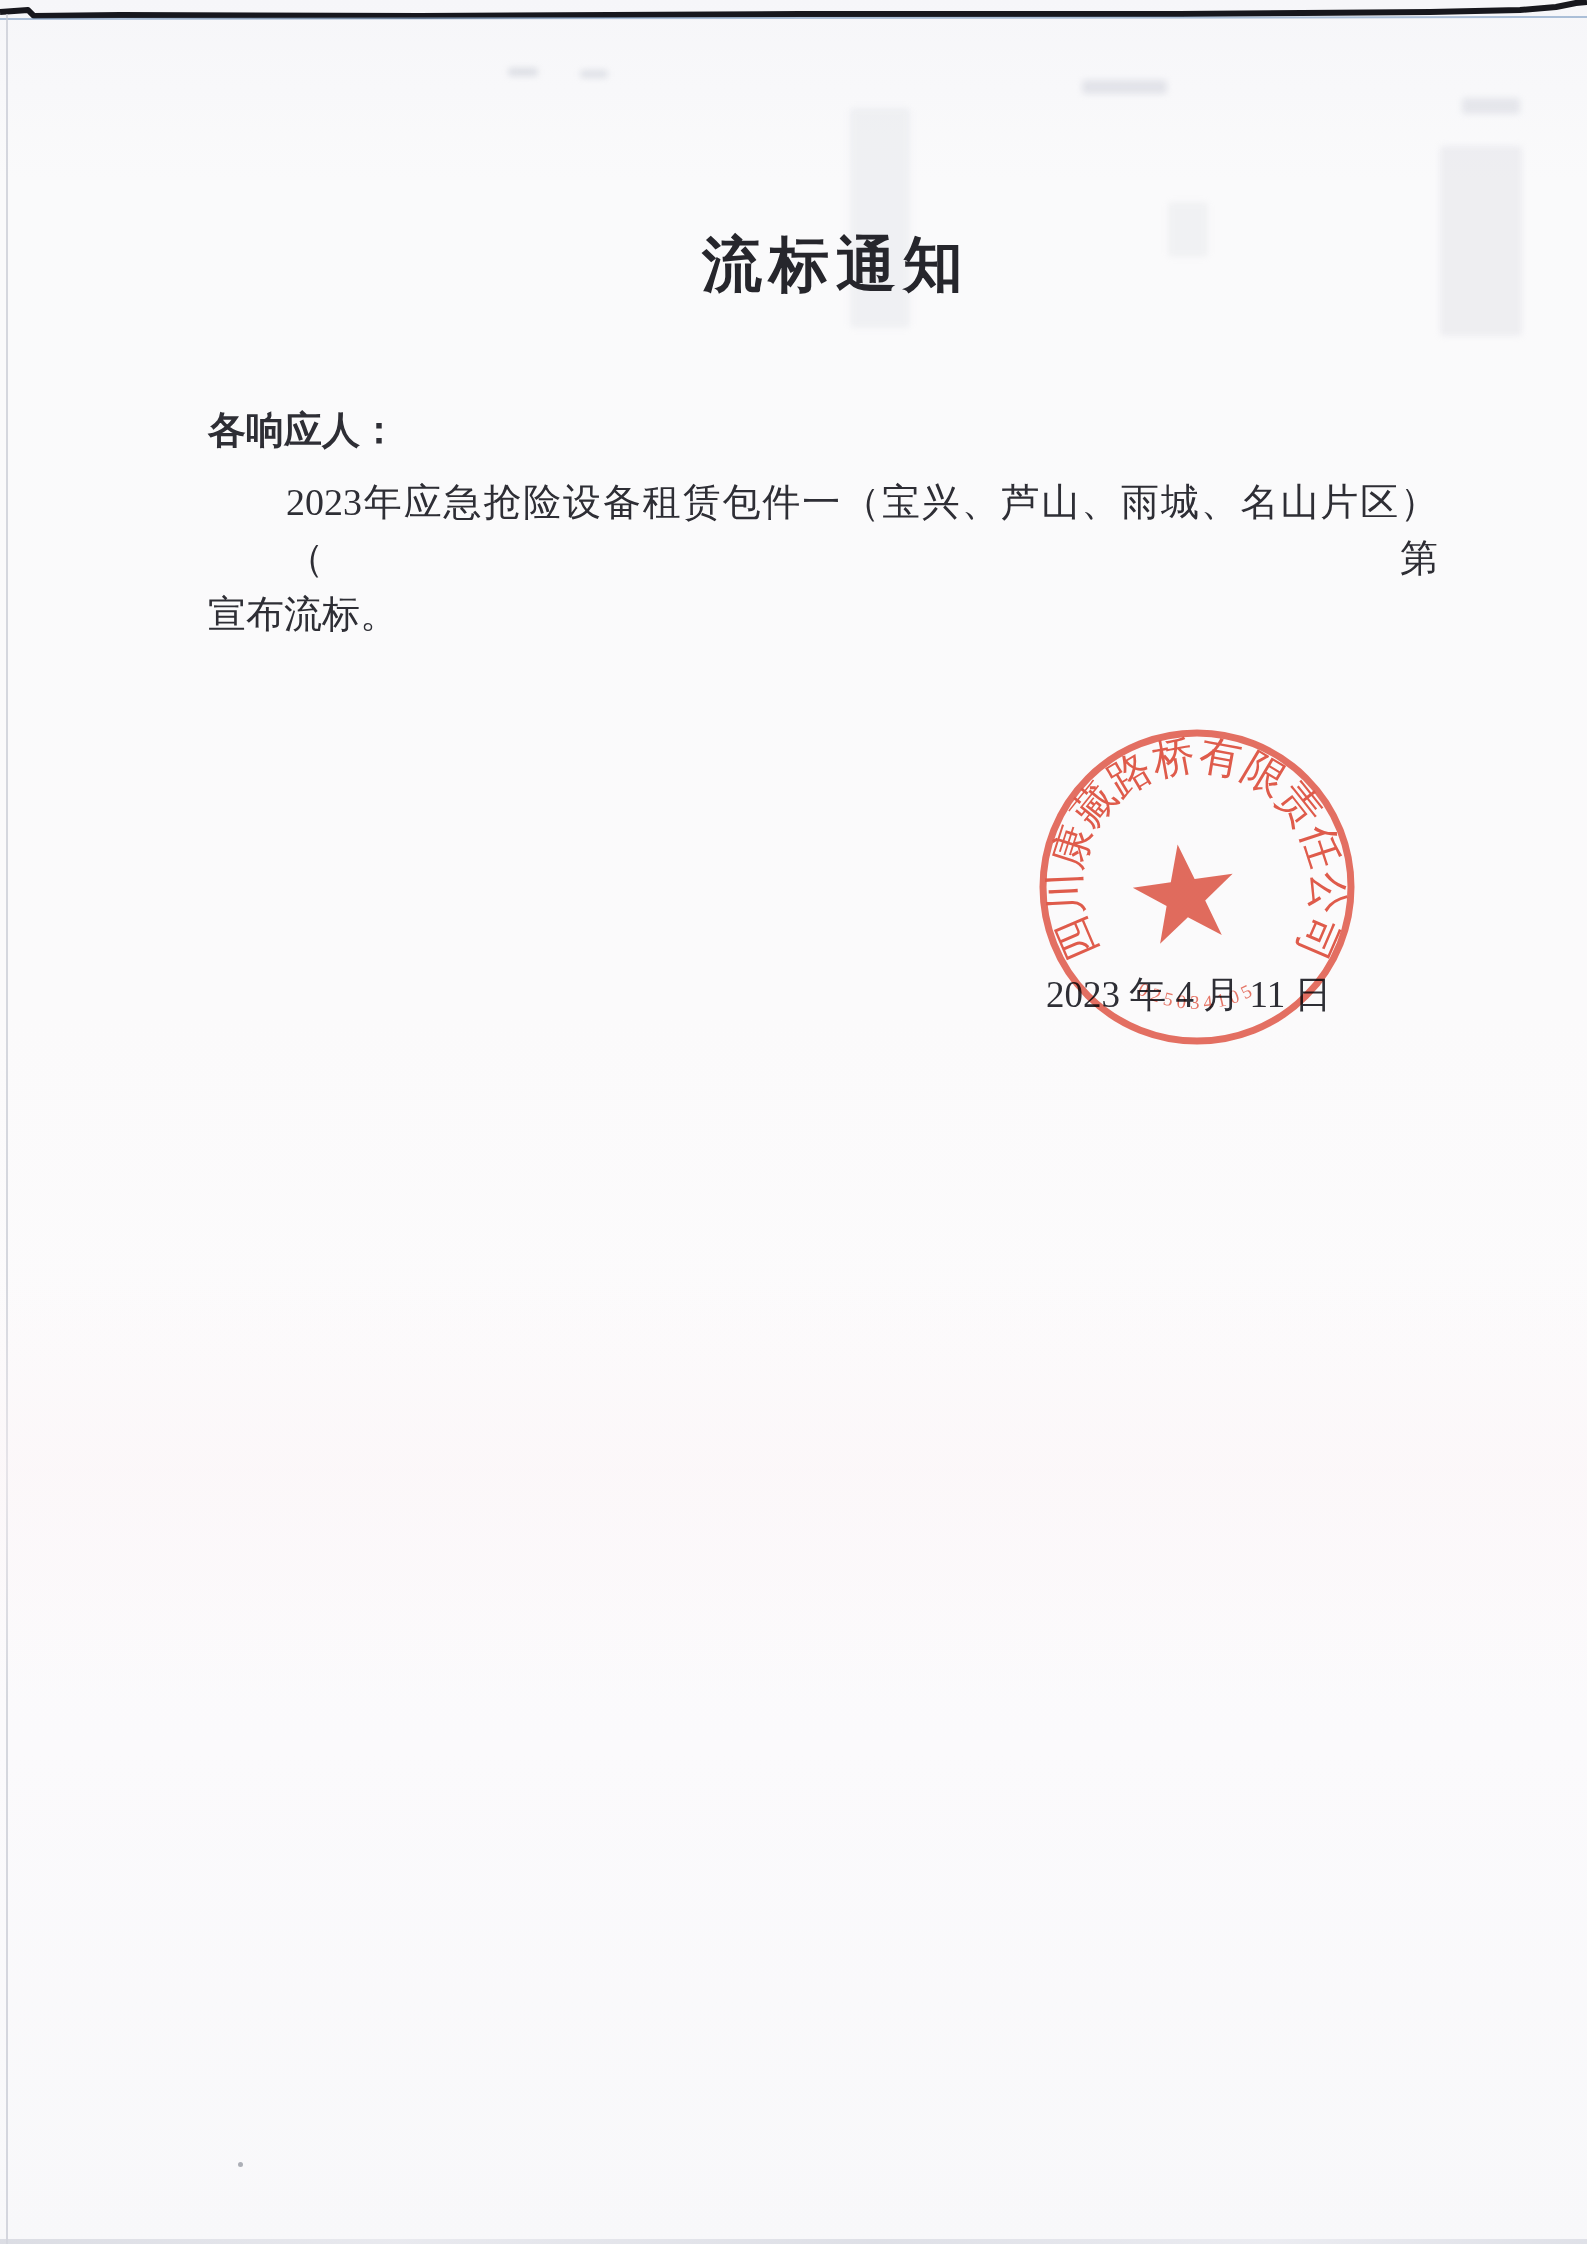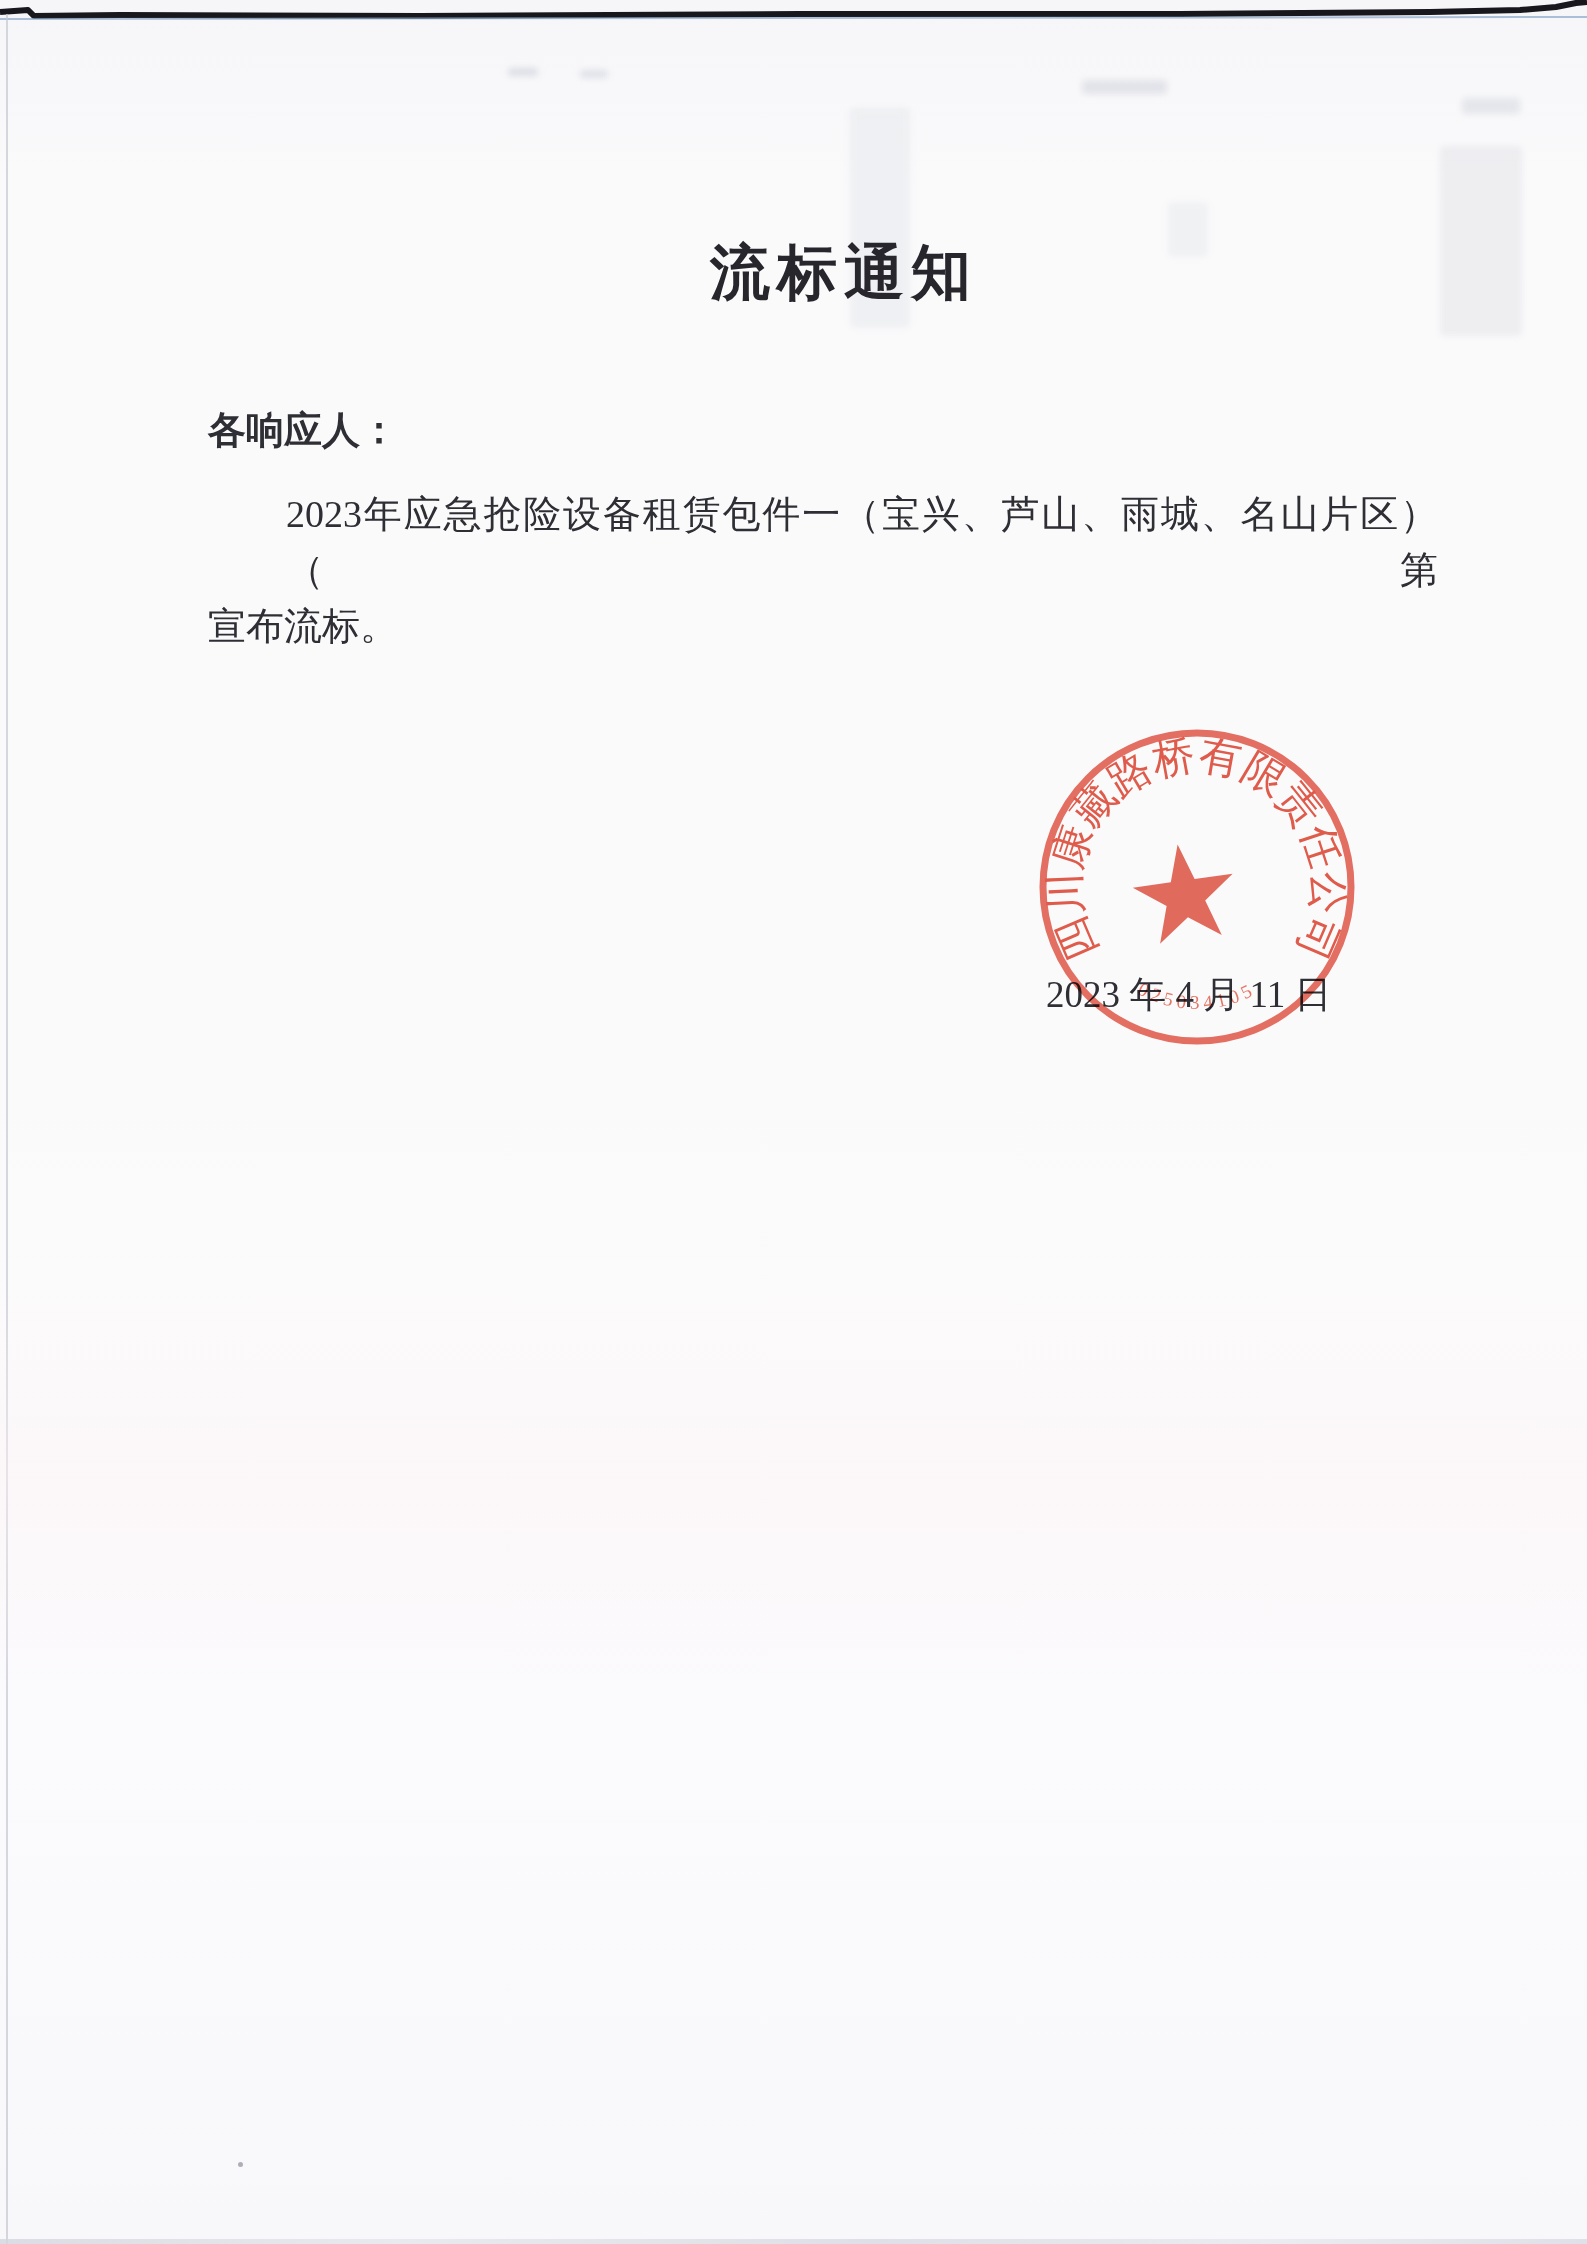--- a/index.html
+++ b/index.html
@@ -33,35 +33,35 @@
   .g3 { left:1440px; top:146px; width:82px; height:190px; background: rgba(188,192,204,.20); }
   .g4 { left:1462px; top:98px;  width:58px; height:16px;  background: rgba(186,190,202,.30); }
   .g5 { left:1168px; top:202px; width:40px; height:55px;  background: rgba(188,192,204,.15); }
   .g6 { left:508px;  top:68px;  width:30px; height:8px;   background: rgba(170,175,190,.35); }
   .g7 { left:580px;  top:70px;  width:28px; height:8px;   background: rgba(170,175,190,.30); }
   .speck {
     position: absolute; left: 238px; top: 2162px; width: 5px; height: 5px;
     border-radius: 50%; background: rgba(110,115,125,.55);
   }
   .doc-title {
-    position: absolute; left: 702px; top: 234px; margin: 8px;
+    position: absolute; left: 702px; top: 234px; margin: 0;
     font-size: 60px; line-height: 1.05; font-weight: 700;
     letter-spacing: 7px; color: #26262c; white-space: nowrap;
   }
   .salutation {
     position: absolute; left: 208px; top: 406px;
     font-size: 38px; line-height: 48px; white-space: nowrap; font-weight: bold;
   }
   .body-block {
     position: absolute; left: 208px; top: 474px; width: 1230px;
     font-size: 38px; line-height: 56px;
   }
   .body-line { text-align: justify; }
   .body-line.jline { text-align-last: justify; }
-  .body-line.indent { padding-left: 78px; margin-top: 12px; }
+  .body-line.indent { padding-left: 78px; }
   .purchaser-line {
     position: absolute; left: 770px; top: 814px;
     font-size: 37px; line-height: 48px; white-space: nowrap; z-index: 2;
   }
   .date-line {
     position: absolute; left: 1046px; top: 972px;
     font-size: 37px; line-height: 46px; white-space: nowrap; z-index: 2;
   }
   .seal-svg {
     position: absolute; left: 1018px; top: 710px; width: 364px; height: 360px;

